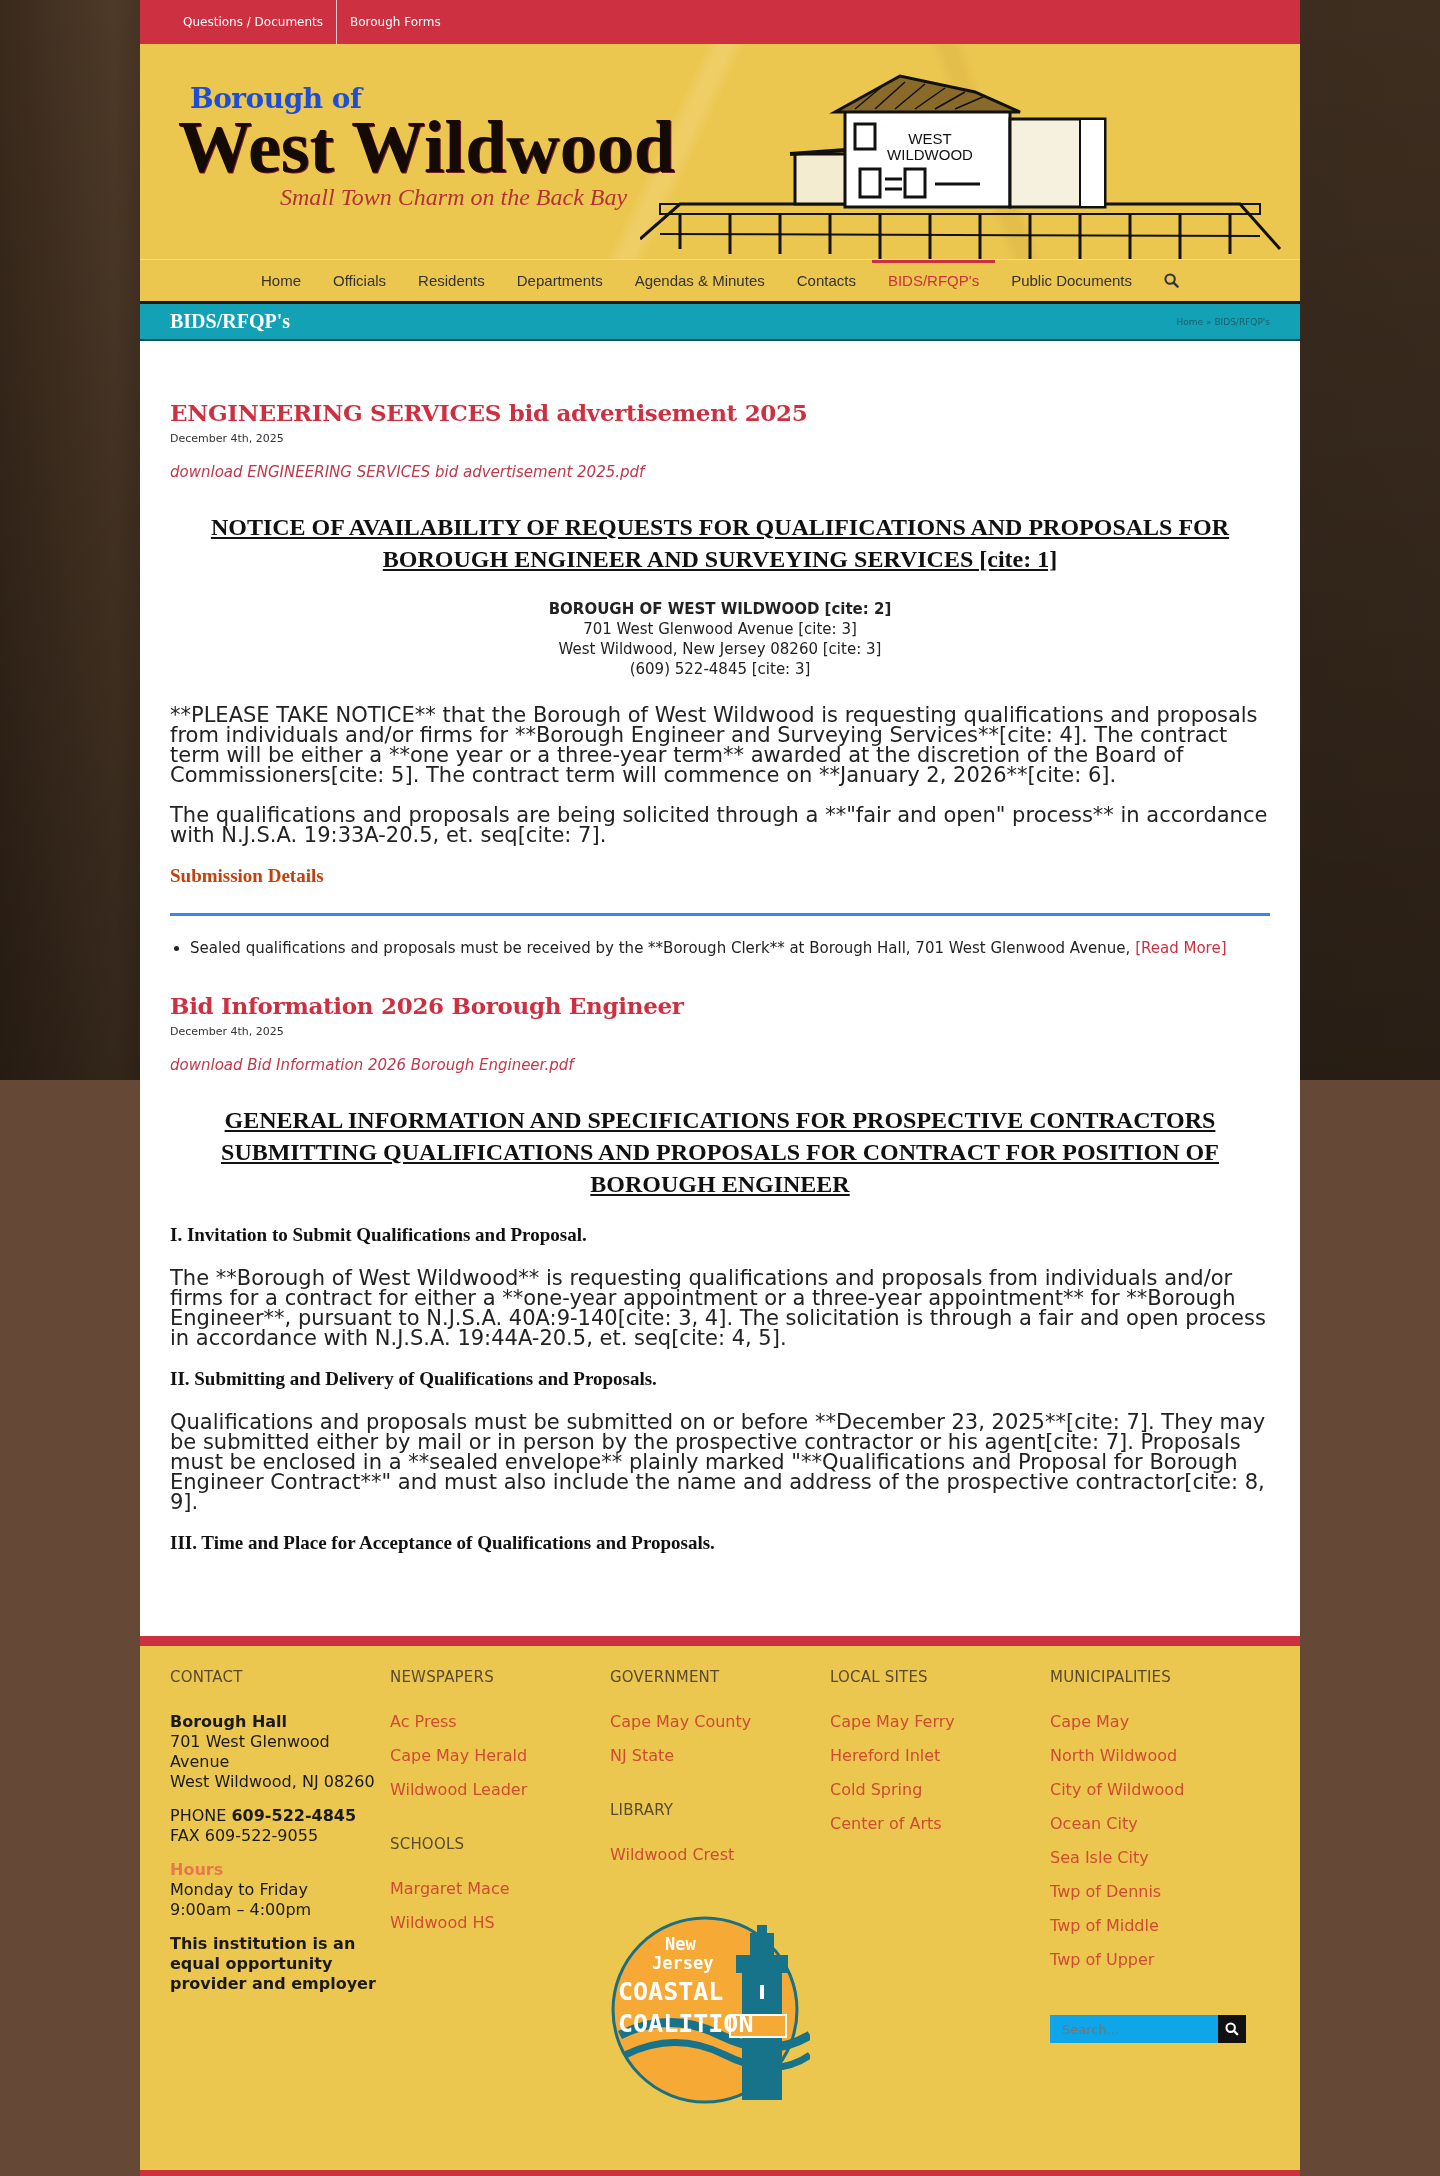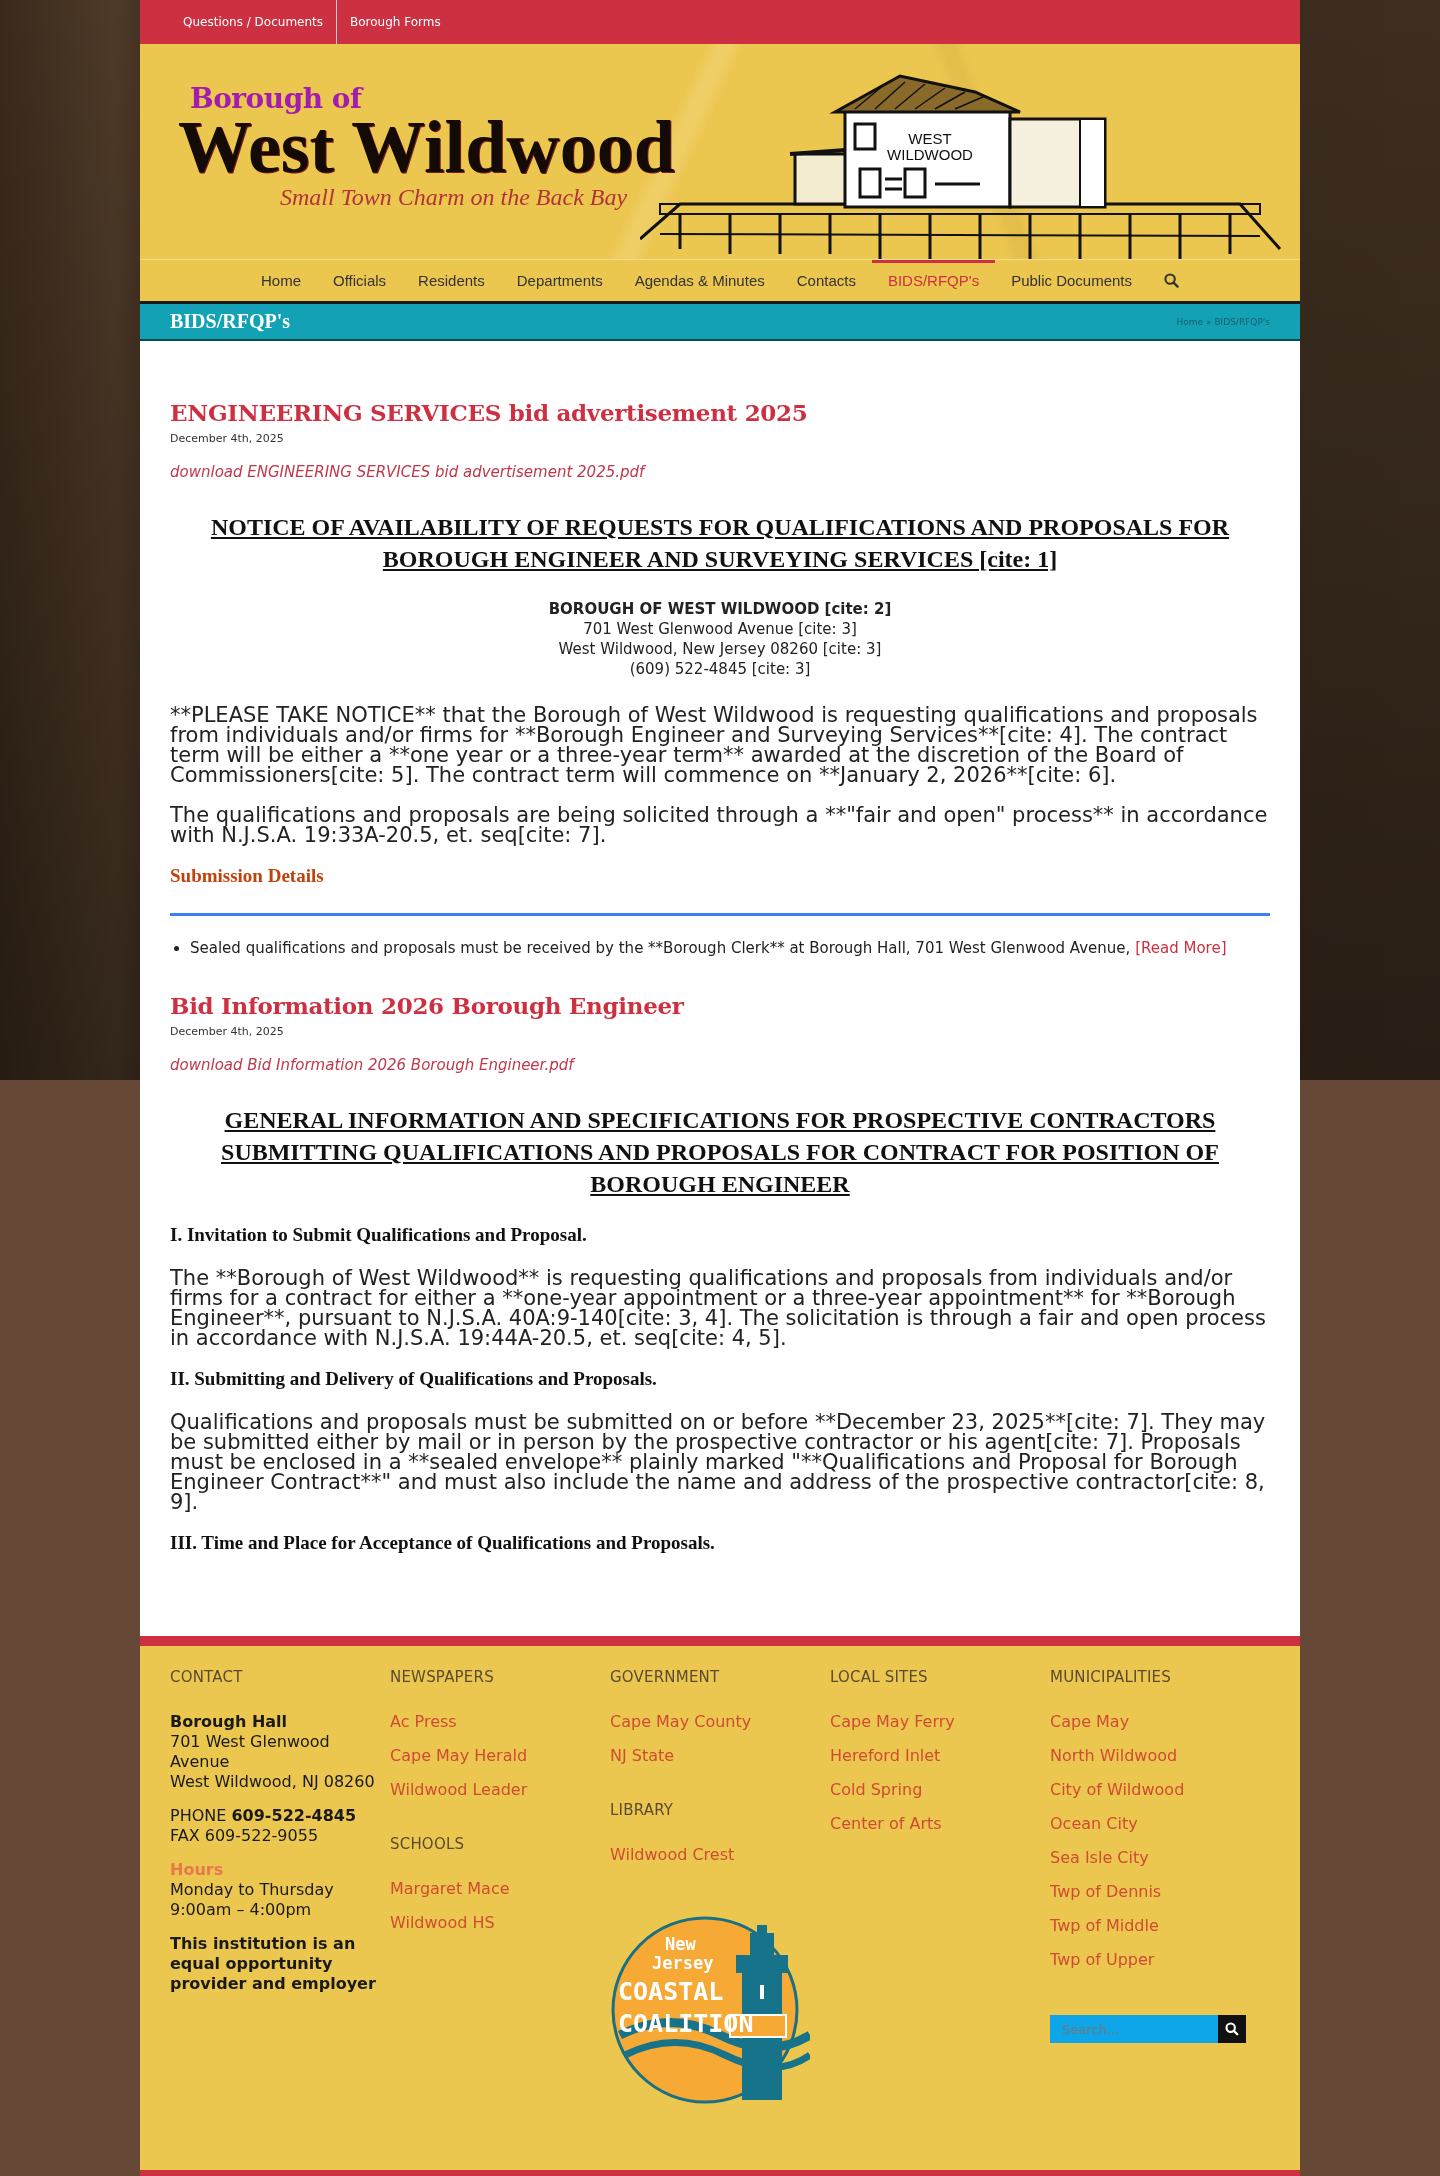--- a/index.html
+++ b/index.html
@@ -45,21 +45,21 @@
     }
     .header::before {
       content: ""; position: absolute; inset: 0;
       background:
         linear-gradient(115deg, transparent 0 45%, rgba(255,255,255,.12) 46% 47%, transparent 48%),
         linear-gradient(70deg, transparent 0 70%, rgba(180,140,40,.15) 71% 72%, transparent 73%);
     }
     .logo-pre {
       position: absolute; left: 50px; top: 38px;
       font-family: "DejaVu Serif", serif; font-weight: bold;
-      font-size: 28px; color: #a21caf; letter-spacing: -0.5px;
+      font-size: 28px; color: #1d4ed8; letter-spacing: -0.5px;
     }
     .logo-main {
       position: absolute; left: 38px; top: 66px;
       font-family: "Liberation Serif", serif; font-weight: bold;
       font-size: 74px; color: #140a06; letter-spacing: 0px;
       text-shadow: 1px 1px 0 #7a1f1a;
       line-height: 1;
     }
     .logo-tag {
       position: absolute; left: 140px; top: 140px;
@@ -314,21 +314,21 @@
           <span>701 West Glenwood Avenue</span><br>
           <span>West Wildwood, NJ 08260</span>
         </p>
         <p>
           <span>PHONE</span>
           <span class="b">609-522-4845</span><br>
           <span>FAX 609-522-9055</span>
         </p>
         <p>
           <span class="hours-label">Hours</span><br>
-          <span>Monday to Thursday</span><br>
+          <span>Monday to Friday</span><br>
           <span>9:00am – 4:00pm</span>
         </p>
         <p class="eoe">This institution is an equal opportunity provider and employer</p>
       </div>
     </div>
 
     <div class="fcol">
       <h4>NEWSPAPERS</h4>
       <a href="#" class="flink">Ac Press</a>
       <a href="#" class="flink">Cape May Herald</a>

